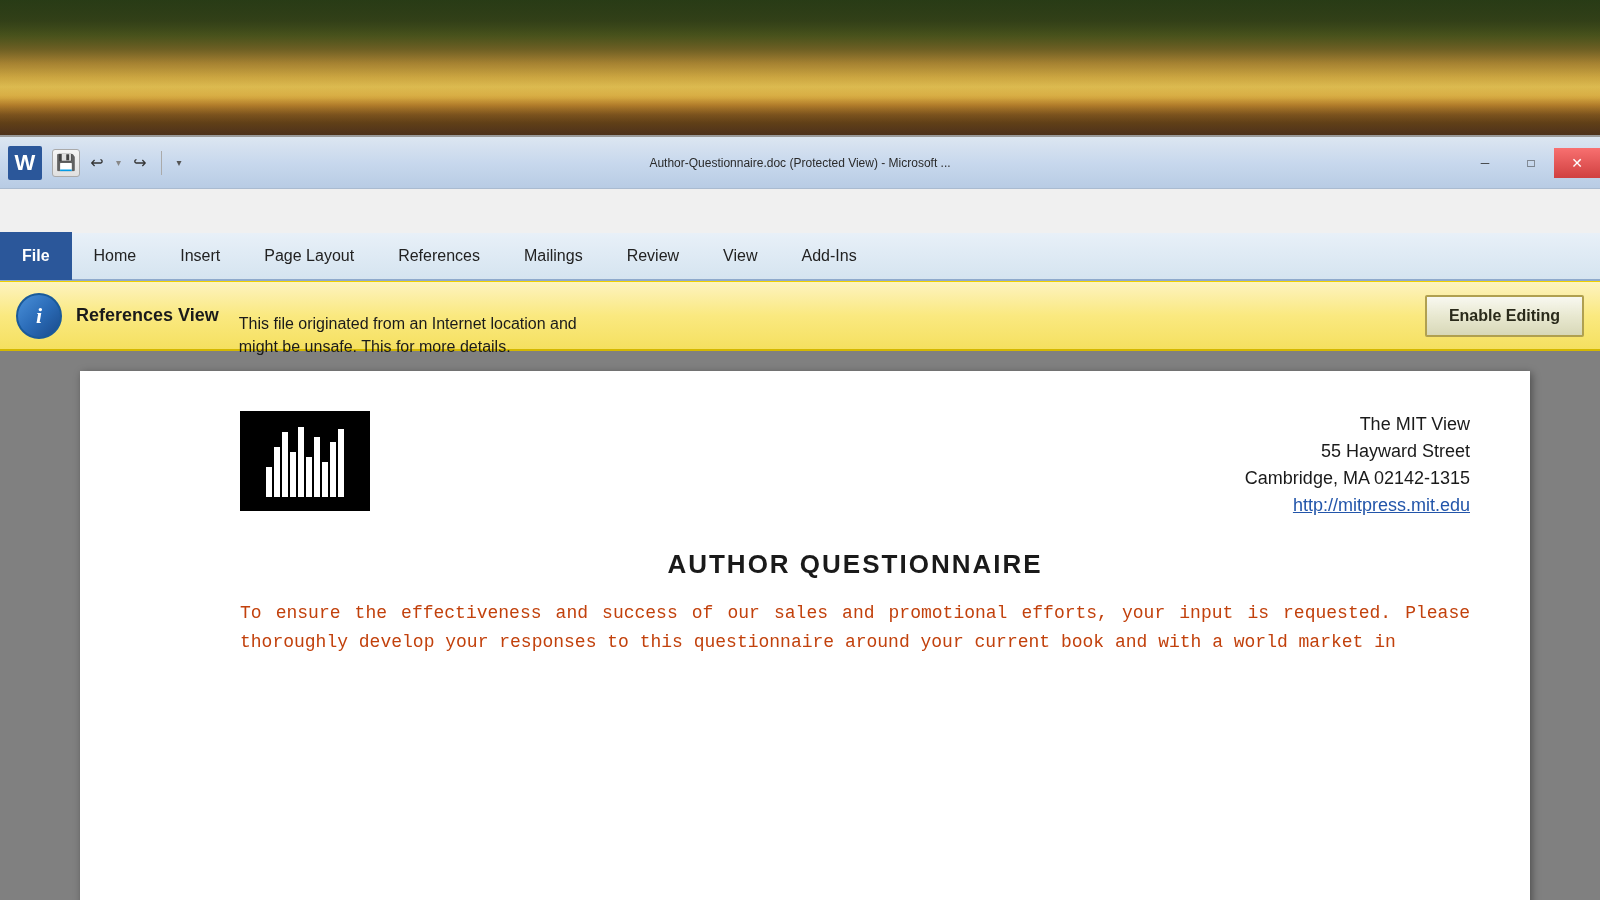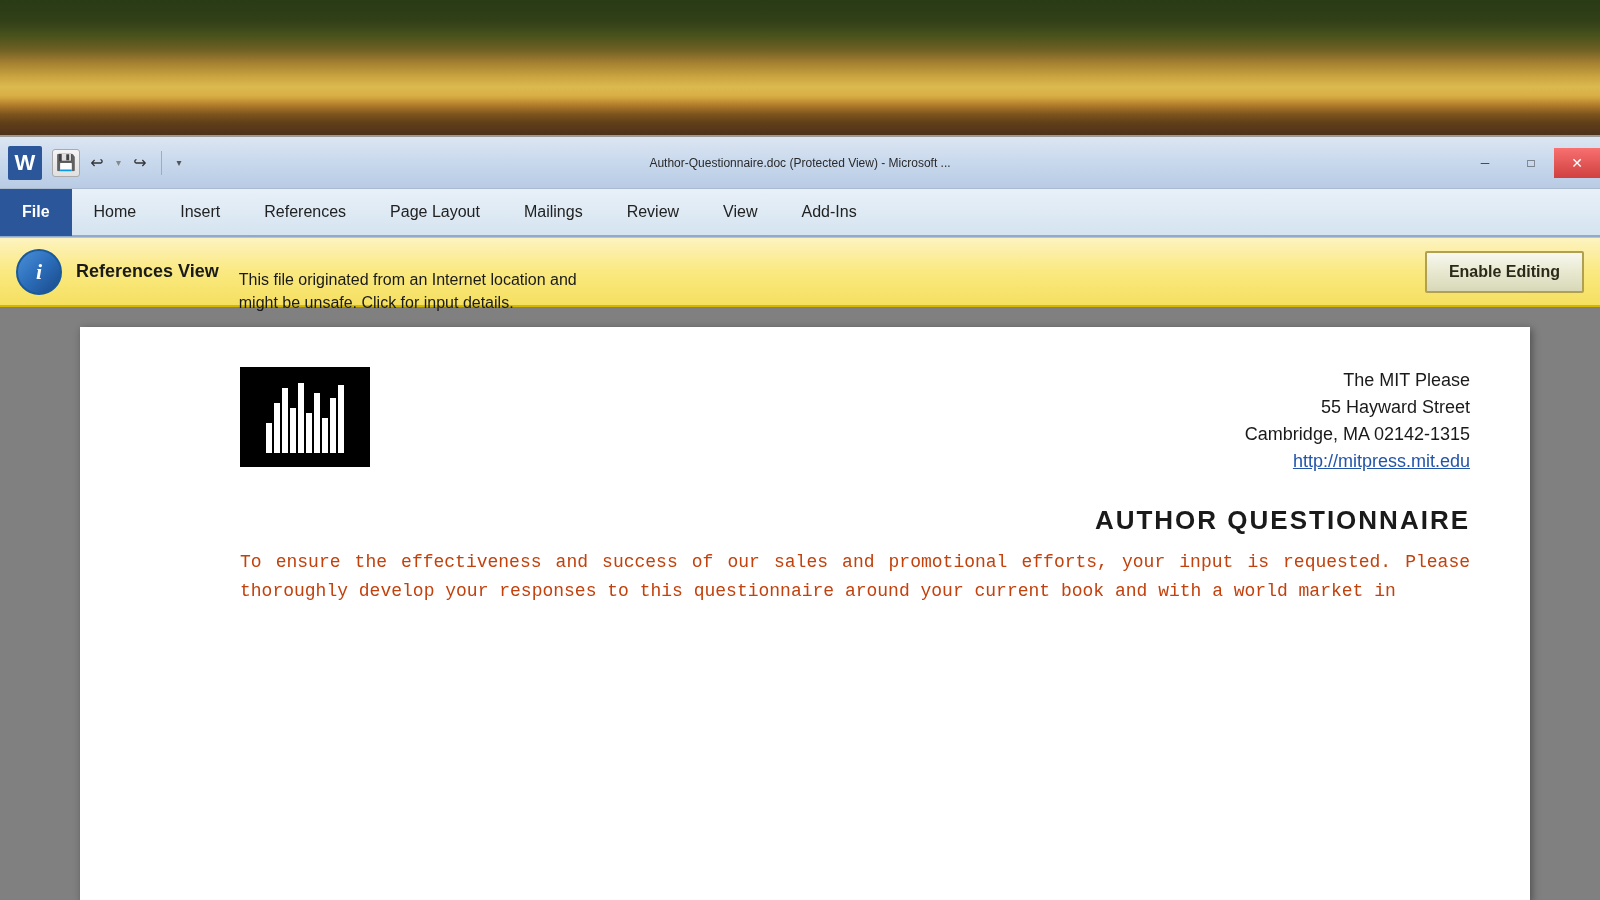--- a/index.html
+++ b/index.html
@@ -154,20 +154,21 @@
       font-size: 14px;
     }
 
     
     .ribbon {
       height: 48px;
       background: linear-gradient(to bottom, #e8f0f8 0%, #d5e4f0 100%);
       display: flex;
       align-items: center;
       border-bottom: 2px solid #8faacc;
+      margin-top: 44px;
     }
 
     .ribbon-tab {
       padding: 0 22px;
       height: 48px;
       display: flex;
       align-items: center;
       font-size: 16px;
       cursor: pointer;
       color: #222;
@@ -300,25 +301,25 @@
       font-family: Arial, sans-serif;
     }
 
     .address-link {
       color: #2255aa;
       text-decoration: underline;
       font-size: 18px;
     }
 
     .doc-title {
-      text-align: right;
+      text-align: center;
       font-size: 26px;
       font-weight: bold;
       color: #1a1a1a;
-      margin: 20px 0 12px 0;
+      margin: 20px 0 19px 0;
       font-family: Arial, sans-serif;
       letter-spacing: 2px;
     }
 
     .doc-body-text {
       font-size: 18px;
       color: #c2410c;
       line-height: 1.6;
       font-family: 'Courier New', monospace;
       text-align: justify;
@@ -370,24 +371,24 @@
     <div class="ribbon-tab active">
       <span>File</span>
     </div>
     <div class="ribbon-tab">
       <span>Home</span>
     </div>
     <div class="ribbon-tab">
       <span>Insert</span>
     </div>
     <div class="ribbon-tab">
+      <span>Page Layout</span>
+    </div>
+    <div class="ribbon-tab">
       <span>References</span>
-    </div>
-    <div class="ribbon-tab">
-      <span>Page Layout</span>
     </div>
     <div class="ribbon-tab">
       <span>Mailings</span>
     </div>
     <div class="ribbon-tab">
       <span>Review</span>
     </div>
     <div class="ribbon-tab">
       <span>View</span>
     </div>
@@ -396,21 +397,21 @@
     </div>
   </div>
 
   <div class="protected-bar">
     <div class="protected-icon">
       <span class="protected-icon-i">i</span>
     </div>
     <span class="protected-label">References View</span>
     <div class="protected-message">
       <span>This file originated from an Internet location and</span><br>
-      <span>might be unsafe. Click for input details.</span>
+      <span>might be unsafe. This for more details.</span>
     </div>
     <button class="enable-editing-btn">
       <span>Enable Editing</span>
     </button>
   </div>
 
   <div class="doc-area">
     <div class="doc-page">
 
       <div class="doc-header">
@@ -424,21 +425,21 @@
             <div class="bar" style="height:70px;"></div>
             <div class="bar" style="height:40px;"></div>
             <div class="bar" style="height:60px;"></div>
             <div class="bar" style="height:35px;"></div>
             <div class="bar" style="height:55px;"></div>
             <div class="bar" style="height:68px;"></div>
           </div>
         </div>
 
         <div class="address-block">
-          <div>The MIT Please</div>
+          <div>The MIT View</div>
           <div>55 Hayward Street</div>
           <div>Cambridge,  MA  02142-1315</div>
           <div class="address-link">http://mitpress.mit.edu</div>
         </div>
       </div>
 
       <div class="doc-title">AUTHOR QUESTIONNAIRE</div>
 
       <div class="doc-body-text">To ensure the effectiveness and success of our sales and promotional efforts, your input is requested. Please thoroughly develop your responses to this questionnaire around your current book and with a world market in</div>
 

